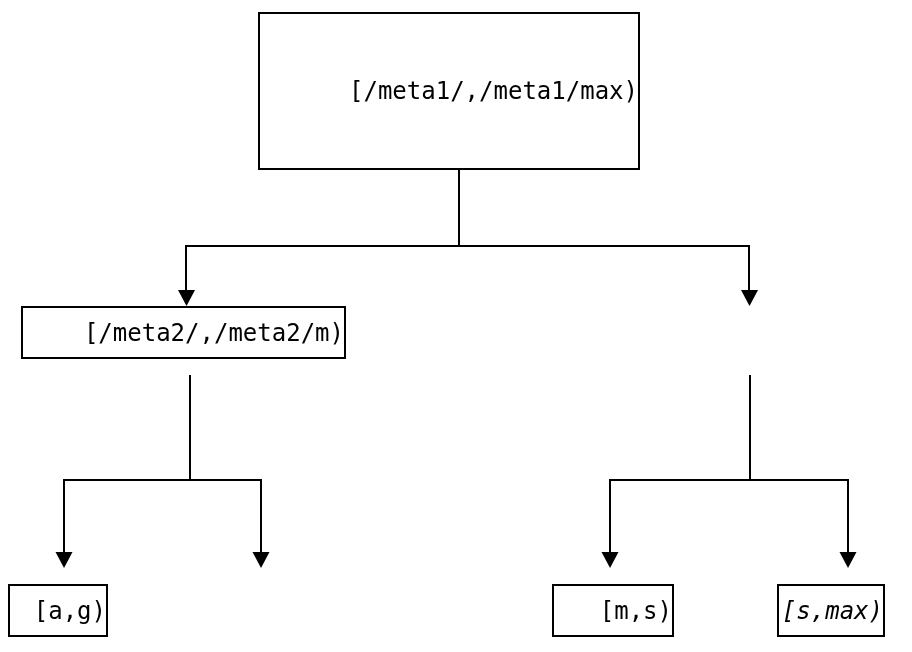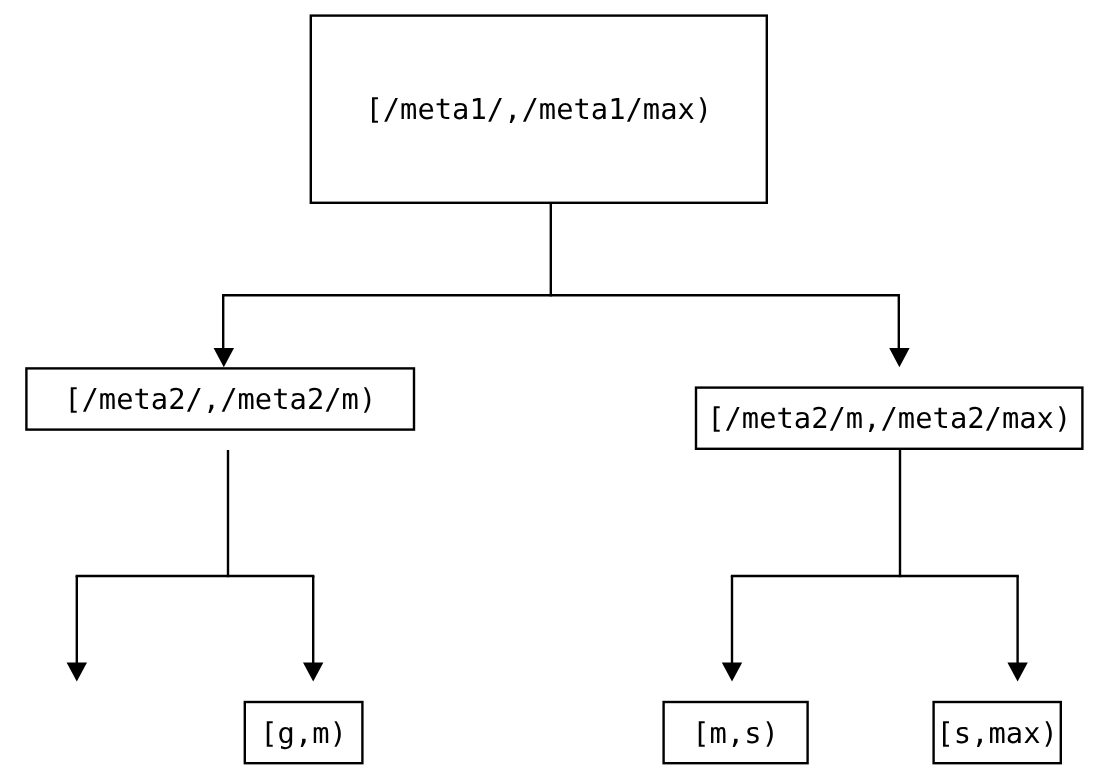--- a/index.html
+++ b/index.html
@@ -26,21 +26,21 @@
     height: 652px;
     display: block;
   }
   .node-box {
     position: absolute;
     box-sizing: border-box;
     border: 2px solid #000000;
     background: #ffffff;
     display: flex;
     align-items: center;
-    justify-content: center;
+    justify-content: flex-end;
     color: #000000;
     font-family: "DejaVu Sans Mono", "Liberation Mono", monospace;
     font-size: 24px;
     line-height: 1;
     letter-spacing: 0;
     white-space: pre;
   }
   .node-label {
     display: block;
     color: #000000;
@@ -86,30 +86,27 @@
   </svg>
 
   <div class="node-box" style="left:258px; top:12px; width:382px; height:158px;">
     <span class="node-label">[/meta1/,/meta1/max)</span>
   </div>
 
   <div class="node-box" style="left:21px; top:306px; width:325px; height:53px;">
     <span class="node-label">[/meta2/,/meta2/m)</span>
   </div>
 
-  <div class="node-box" style="left:579px; top:322px; width:324px; height:53px;">
-    <span class="node-label">[/meta2/m,/meta2/max)</span>
+
+  <div class="node-box" style="left:8px; top:584px; width:100px; height:53px;">
+    <span class="node-label">[a,g)</span>
   </div>
 
-
-  <div class="node-box" style="left:203px; top:584px; width:100px; height:53px;">
-    <span class="node-label">[g,m)</span>
-  </div>
 
   <div class="node-box" style="left:552px; top:584px; width:122px; height:53px;">
     <span class="node-label">[m,s)</span>
   </div>
 
-  <div class="node-box" style="left:777px; top:584px; width:108px; height:53px;">
+  <div class="node-box" style="left:777px; top:584px; width:108px; height:53px;font-style:italic;">
     <span class="node-label">[s,max)</span>
   </div>
 
 </div>
 
 </body></html>

